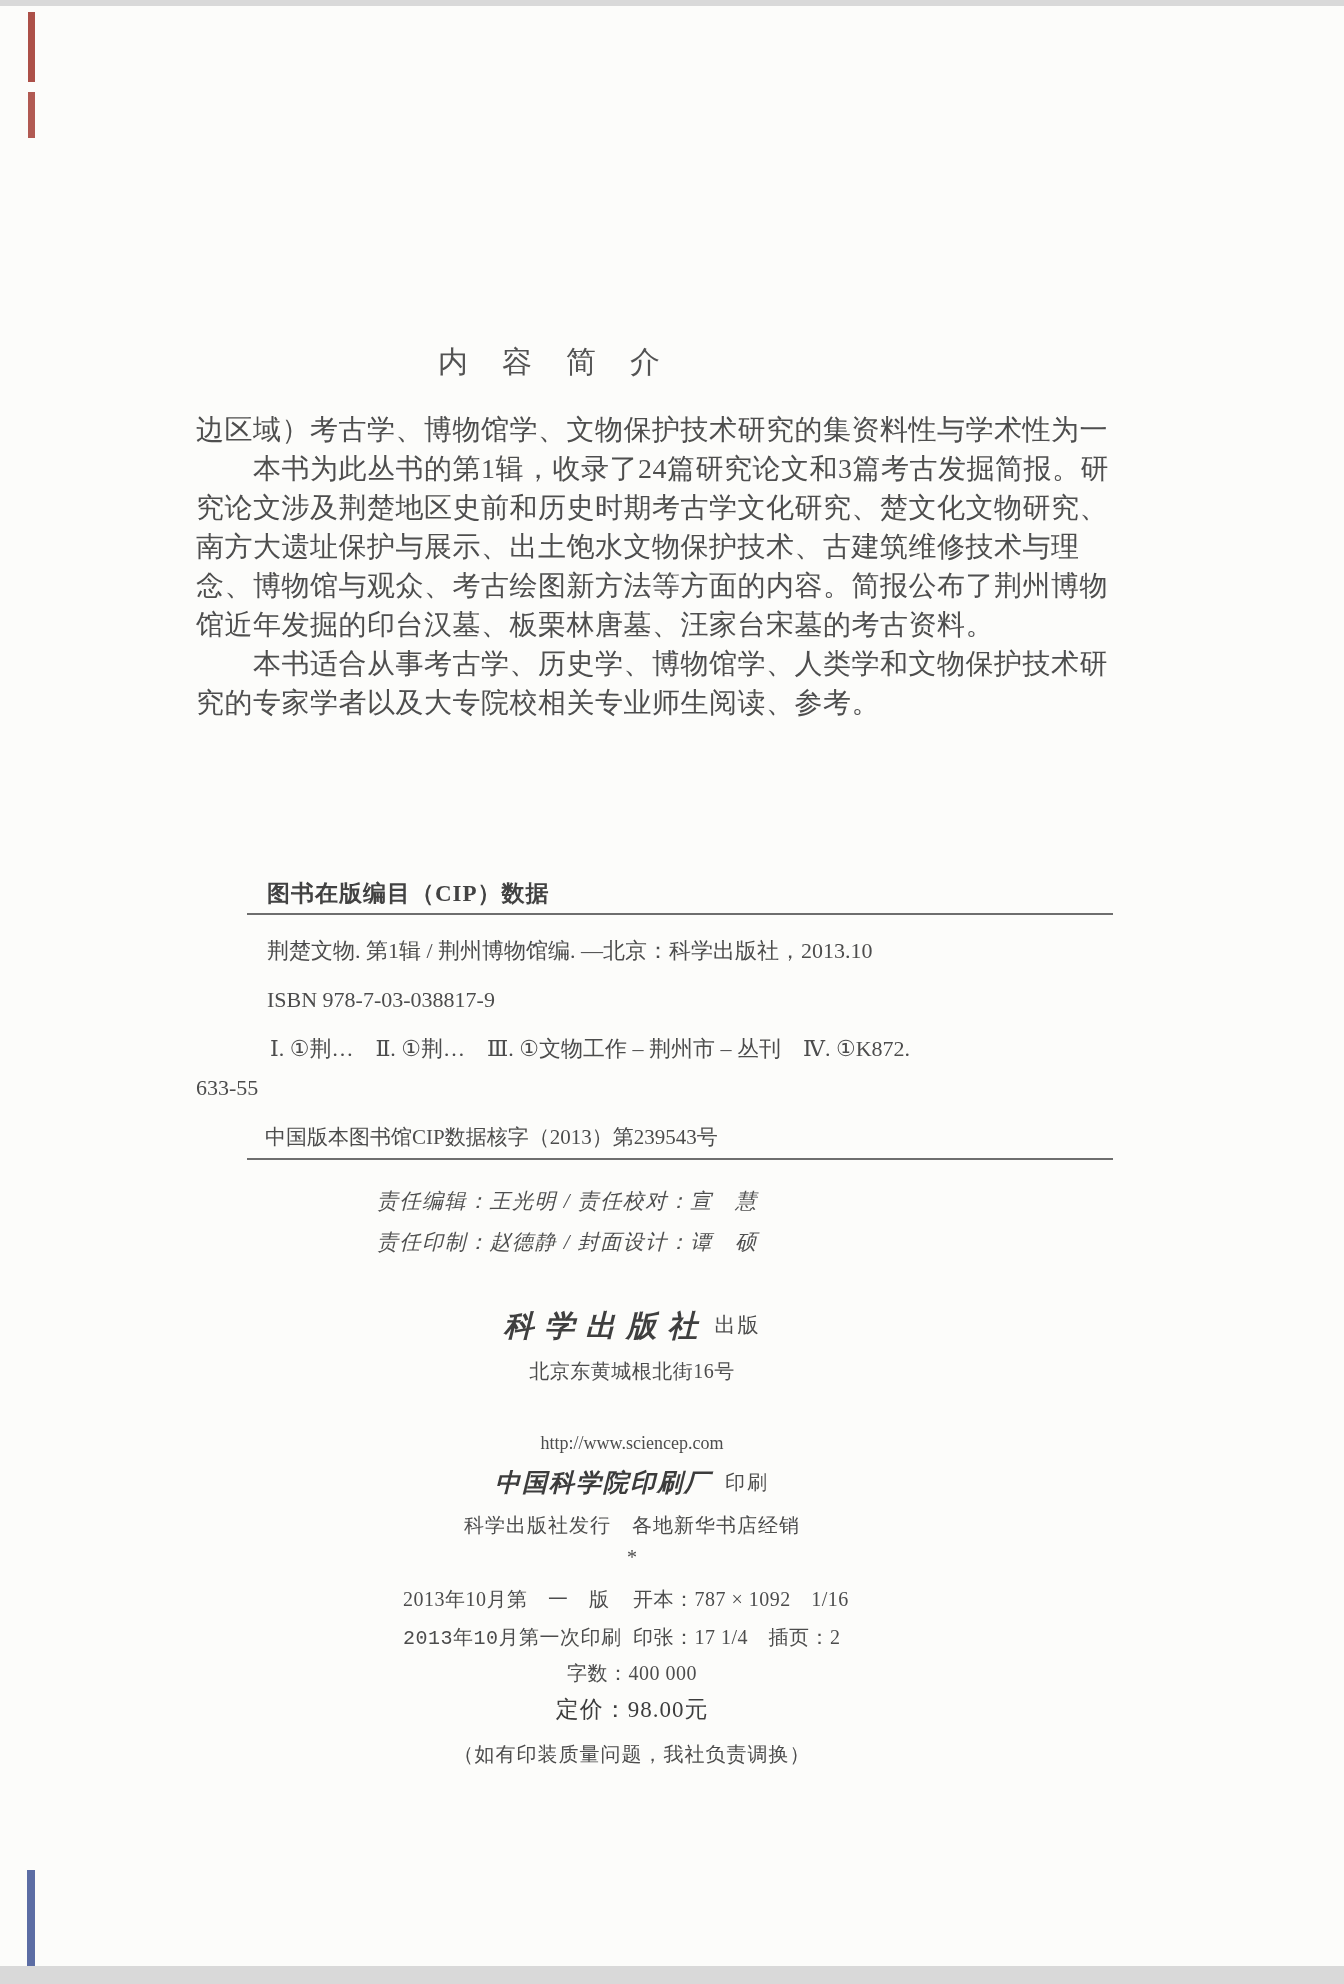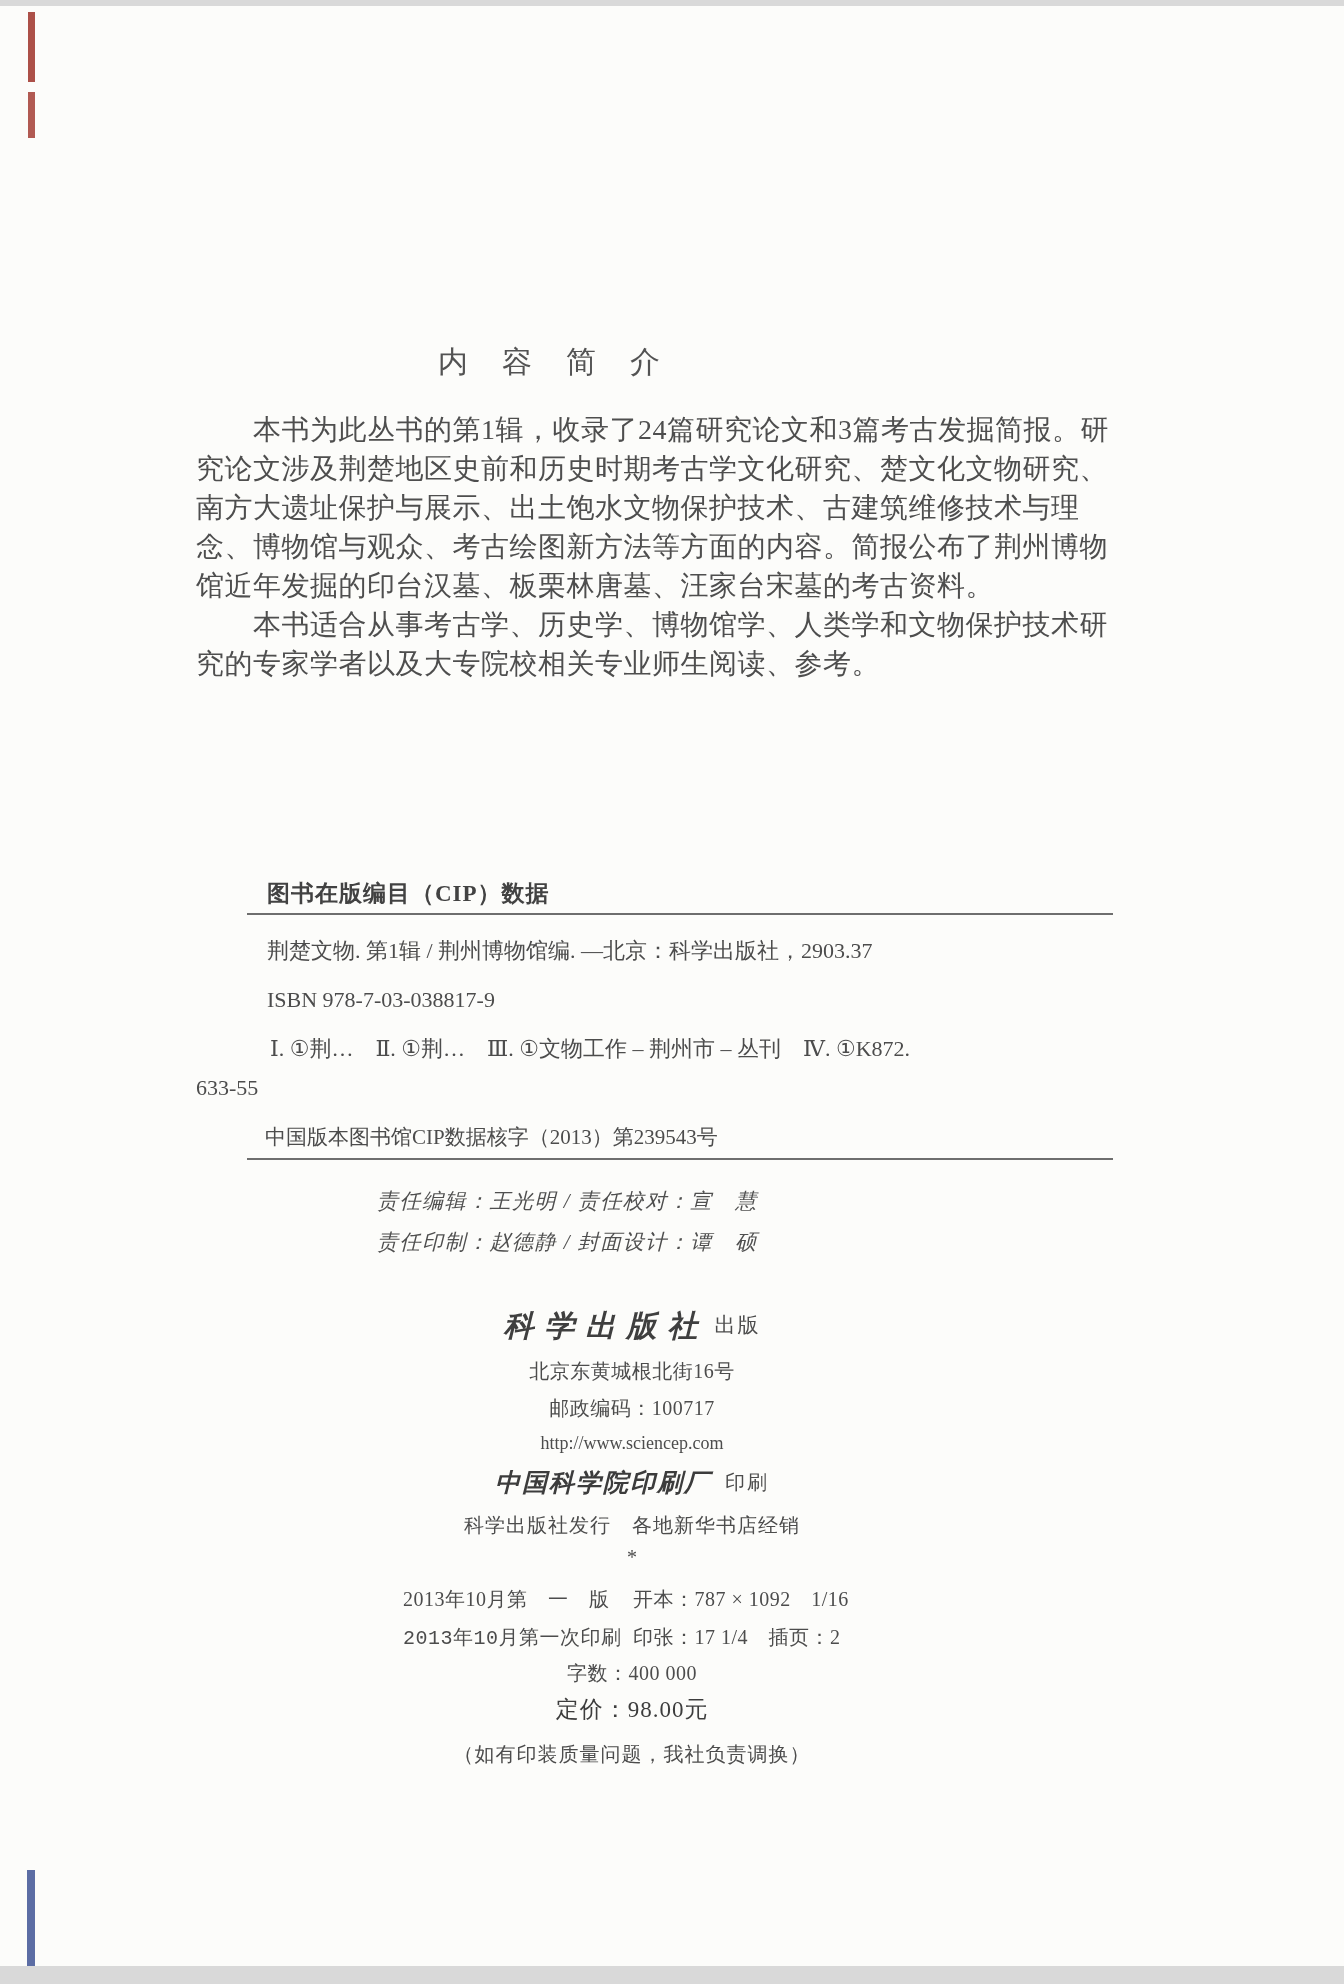--- a/index.html
+++ b/index.html
@@ -74,48 +74,48 @@
   .art-blue-h { left:30px; top:1970px; width:730px; height:6px; background:#3f5494; opacity:.8; }
 </style>
 </head>
 <body>
 
 <div class="page" style="background: rgb(252, 252, 250);">
 
   <div class="abs intro-title">内　容　简　介</div>
 
   <div class="abs intro-block">
+    <div class="intro-line">边区域）考古学、博物馆学、文物保护技术研究的集资料性与学术性为一</div>
     <div class="intro-line">　　本书为此丛书的第1辑，收录了24篇研究论文和3篇考古发掘简报。研</div>
     <div class="intro-line">究论文涉及荆楚地区史前和历史时期考古学文化研究、楚文化文物研究、</div>
     <div class="intro-line">南方大遗址保护与展示、出土饱水文物保护技术、古建筑维修技术与理</div>
     <div class="intro-line">念、博物馆与观众、考古绘图新方法等方面的内容。简报公布了荆州博物</div>
     <div class="intro-line">馆近年发掘的印台汉墓、板栗林唐墓、汪家台宋墓的考古资料。</div>
     <div class="intro-line">　　本书适合从事考古学、历史学、博物馆学、人类学和文物保护技术研</div>
     <div class="intro-line">究的专家学者以及大专院校相关专业师生阅读、参考。</div>
   </div>
 
   <div class="abs cip-header">图书在版编目（CIP）数据</div>
   <div class="abs rule rule-top" style="background: rgb(110, 110, 110);"></div>
 
-  <div class="abs cip-title">荆楚文物. 第1辑 / 荆州博物馆编. —北京：科学出版社，2903.37</div>
+  <div class="abs cip-title">荆楚文物. 第1辑 / 荆州博物馆编. —北京：科学出版社，2013.10</div>
   <div class="abs cip-isbn">ISBN 978-7-03-038817-9</div>
   <div class="abs cip-class">Ⅰ. ①荆…　Ⅱ. ①荆…　Ⅲ. ①文物工作 – 荆州市 – 丛刊　Ⅳ. ①K872.</div>
   <div class="abs cip-class2">633-55</div>
   <div class="abs cip-record">中国版本图书馆CIP数据核字（2013）第239543号</div>
 
   <div class="abs rule rule-bottom" style="background: rgb(110, 110, 110);"></div>
 
   <div class="abs credit credit-1">责任编辑：王光明 / 责任校对：宣　慧</div>
   <div class="abs credit credit-2">责任印制：赵德静 / 封面设计：谭　硕</div>
 
   <div class="abs center-col press-line">
     <span class="press-logo">科学出版社</span><span class="press-role">出版</span>
   </div>
   <div class="abs center-col addr-line">北京东黄城根北街16号</div>
-  <div class="abs center-col post-line">邮政编码：100717</div>
   <div class="abs center-col url-line">http://www.sciencep.com</div>
   <div class="abs center-col printer-line">
     <span class="printer-logo">中国科学院印刷厂</span><span class="printer-role">印刷</span>
   </div>
   <div class="abs center-col dist-line">科学出版社发行　各地新华书店经销</div>
   <div class="abs center-col star-line">*</div>
 
   <div class="abs ed-left-1">2013年10月第　一　版</div>
   <div class="abs ed-right-1">开本：787 × 1092　1/16</div>
   <div class="abs ed-left-2">2013年10月第一次印刷</div>

